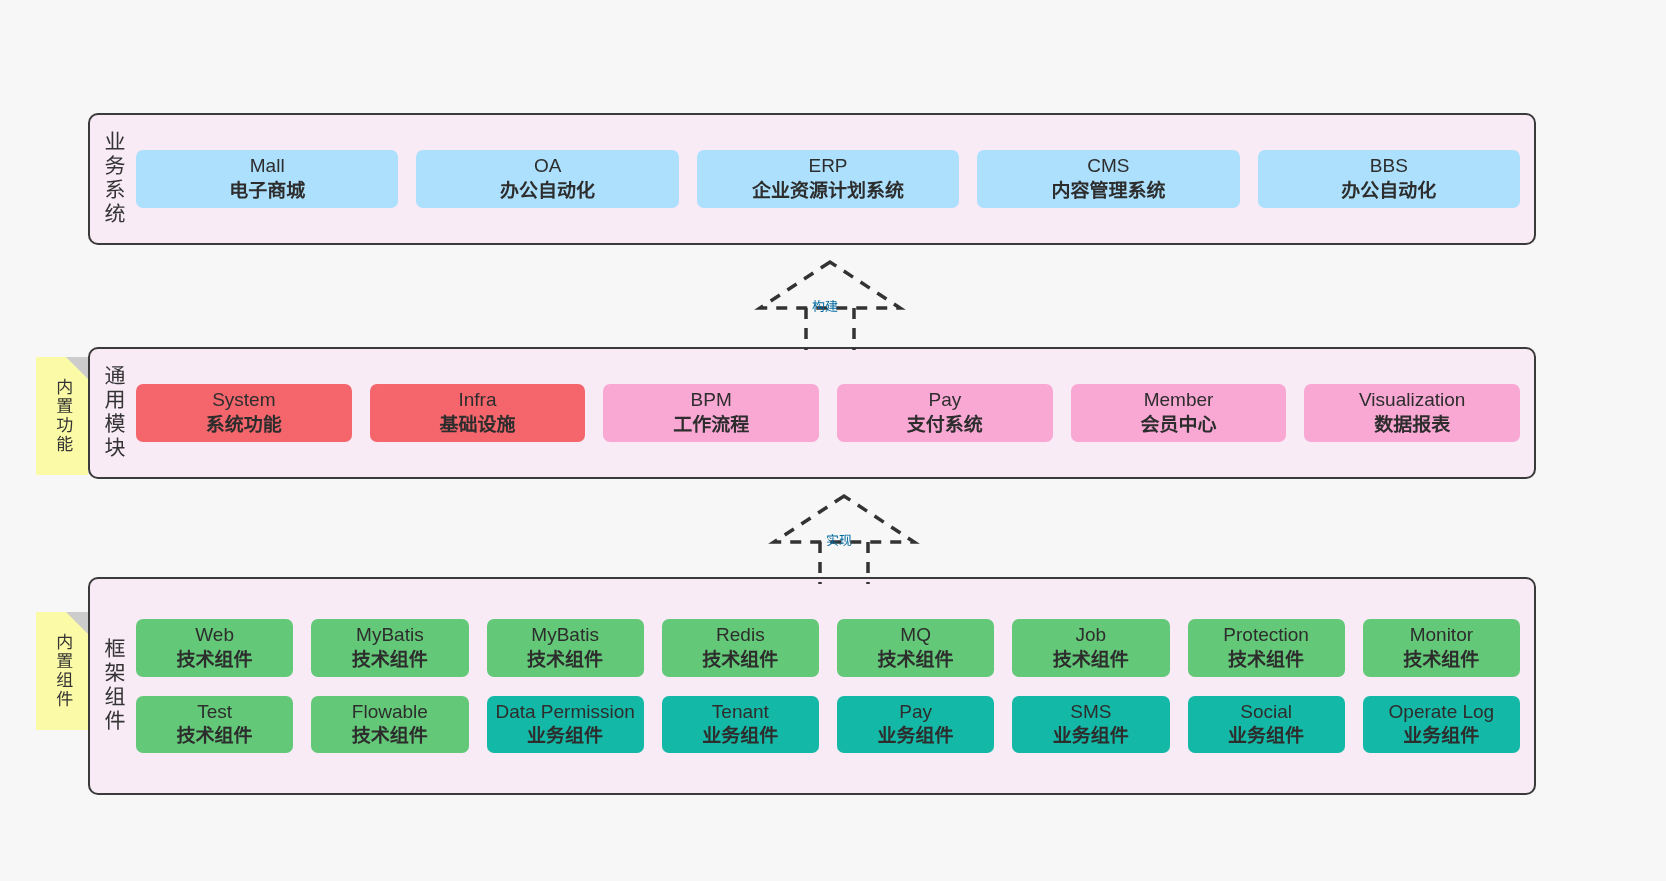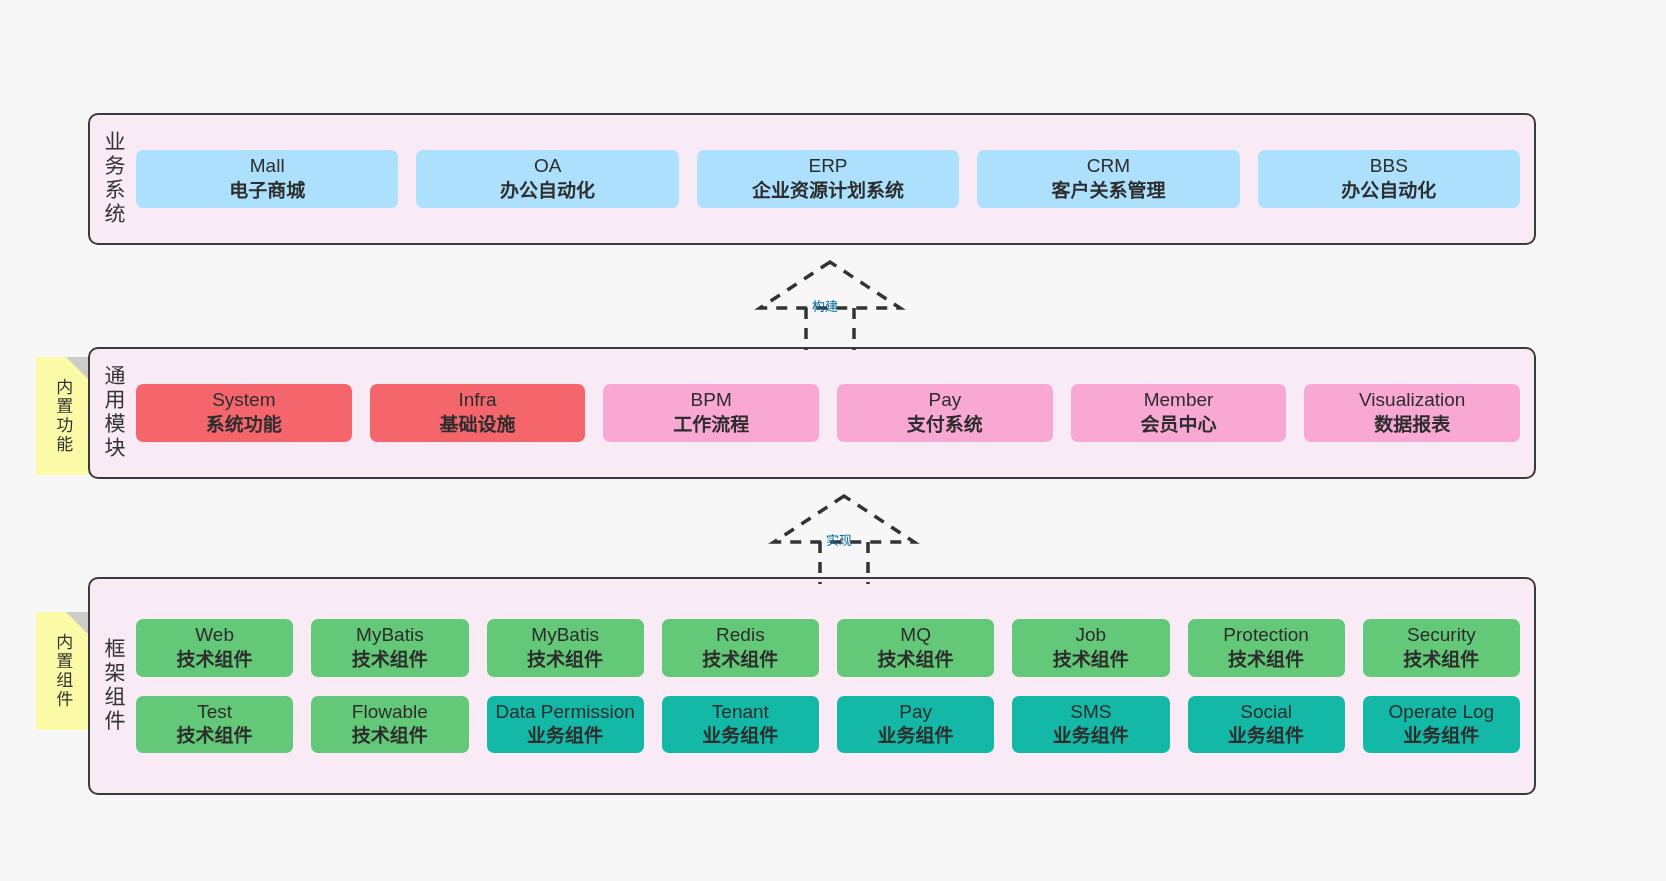--- a/index.html
+++ b/index.html
@@ -141,22 +141,22 @@
       </div>
       <div class="card c-blue">
         <span class="en">OA</span>
         <span class="cn">办公自动化</span>
       </div>
       <div class="card c-blue">
         <span class="en">ERP</span>
         <span class="cn">企业资源计划系统</span>
       </div>
       <div class="card c-blue">
-        <span class="en">CRM</span>
-        <span class="cn">客户关系管理</span>
+        <span class="en">CMS</span>
+        <span class="cn">内容管理系统</span>
       </div>
       <div class="card c-blue">
         <span class="en">BBS</span>
         <span class="cn">办公自动化</span>
       </div>
     </div>
   </div>
 </div>
 
 <div class="arrow" style="left:752px; top:258px; width:160px; height:92px;">
@@ -248,21 +248,21 @@
       </div>
       <div class="card c-green">
         <span class="en">Job</span>
         <span class="cn">技术组件</span>
       </div>
       <div class="card c-green">
         <span class="en">Protection</span>
         <span class="cn">技术组件</span>
       </div>
       <div class="card c-green">
-        <span class="en">Security</span>
+        <span class="en">Monitor</span>
         <span class="cn">技术组件</span>
       </div>
     </div>
 
     <div class="card-row">
       <div class="card c-green">
         <span class="en">Test</span>
         <span class="cn">技术组件</span>
       </div>
       <div class="card c-green">

